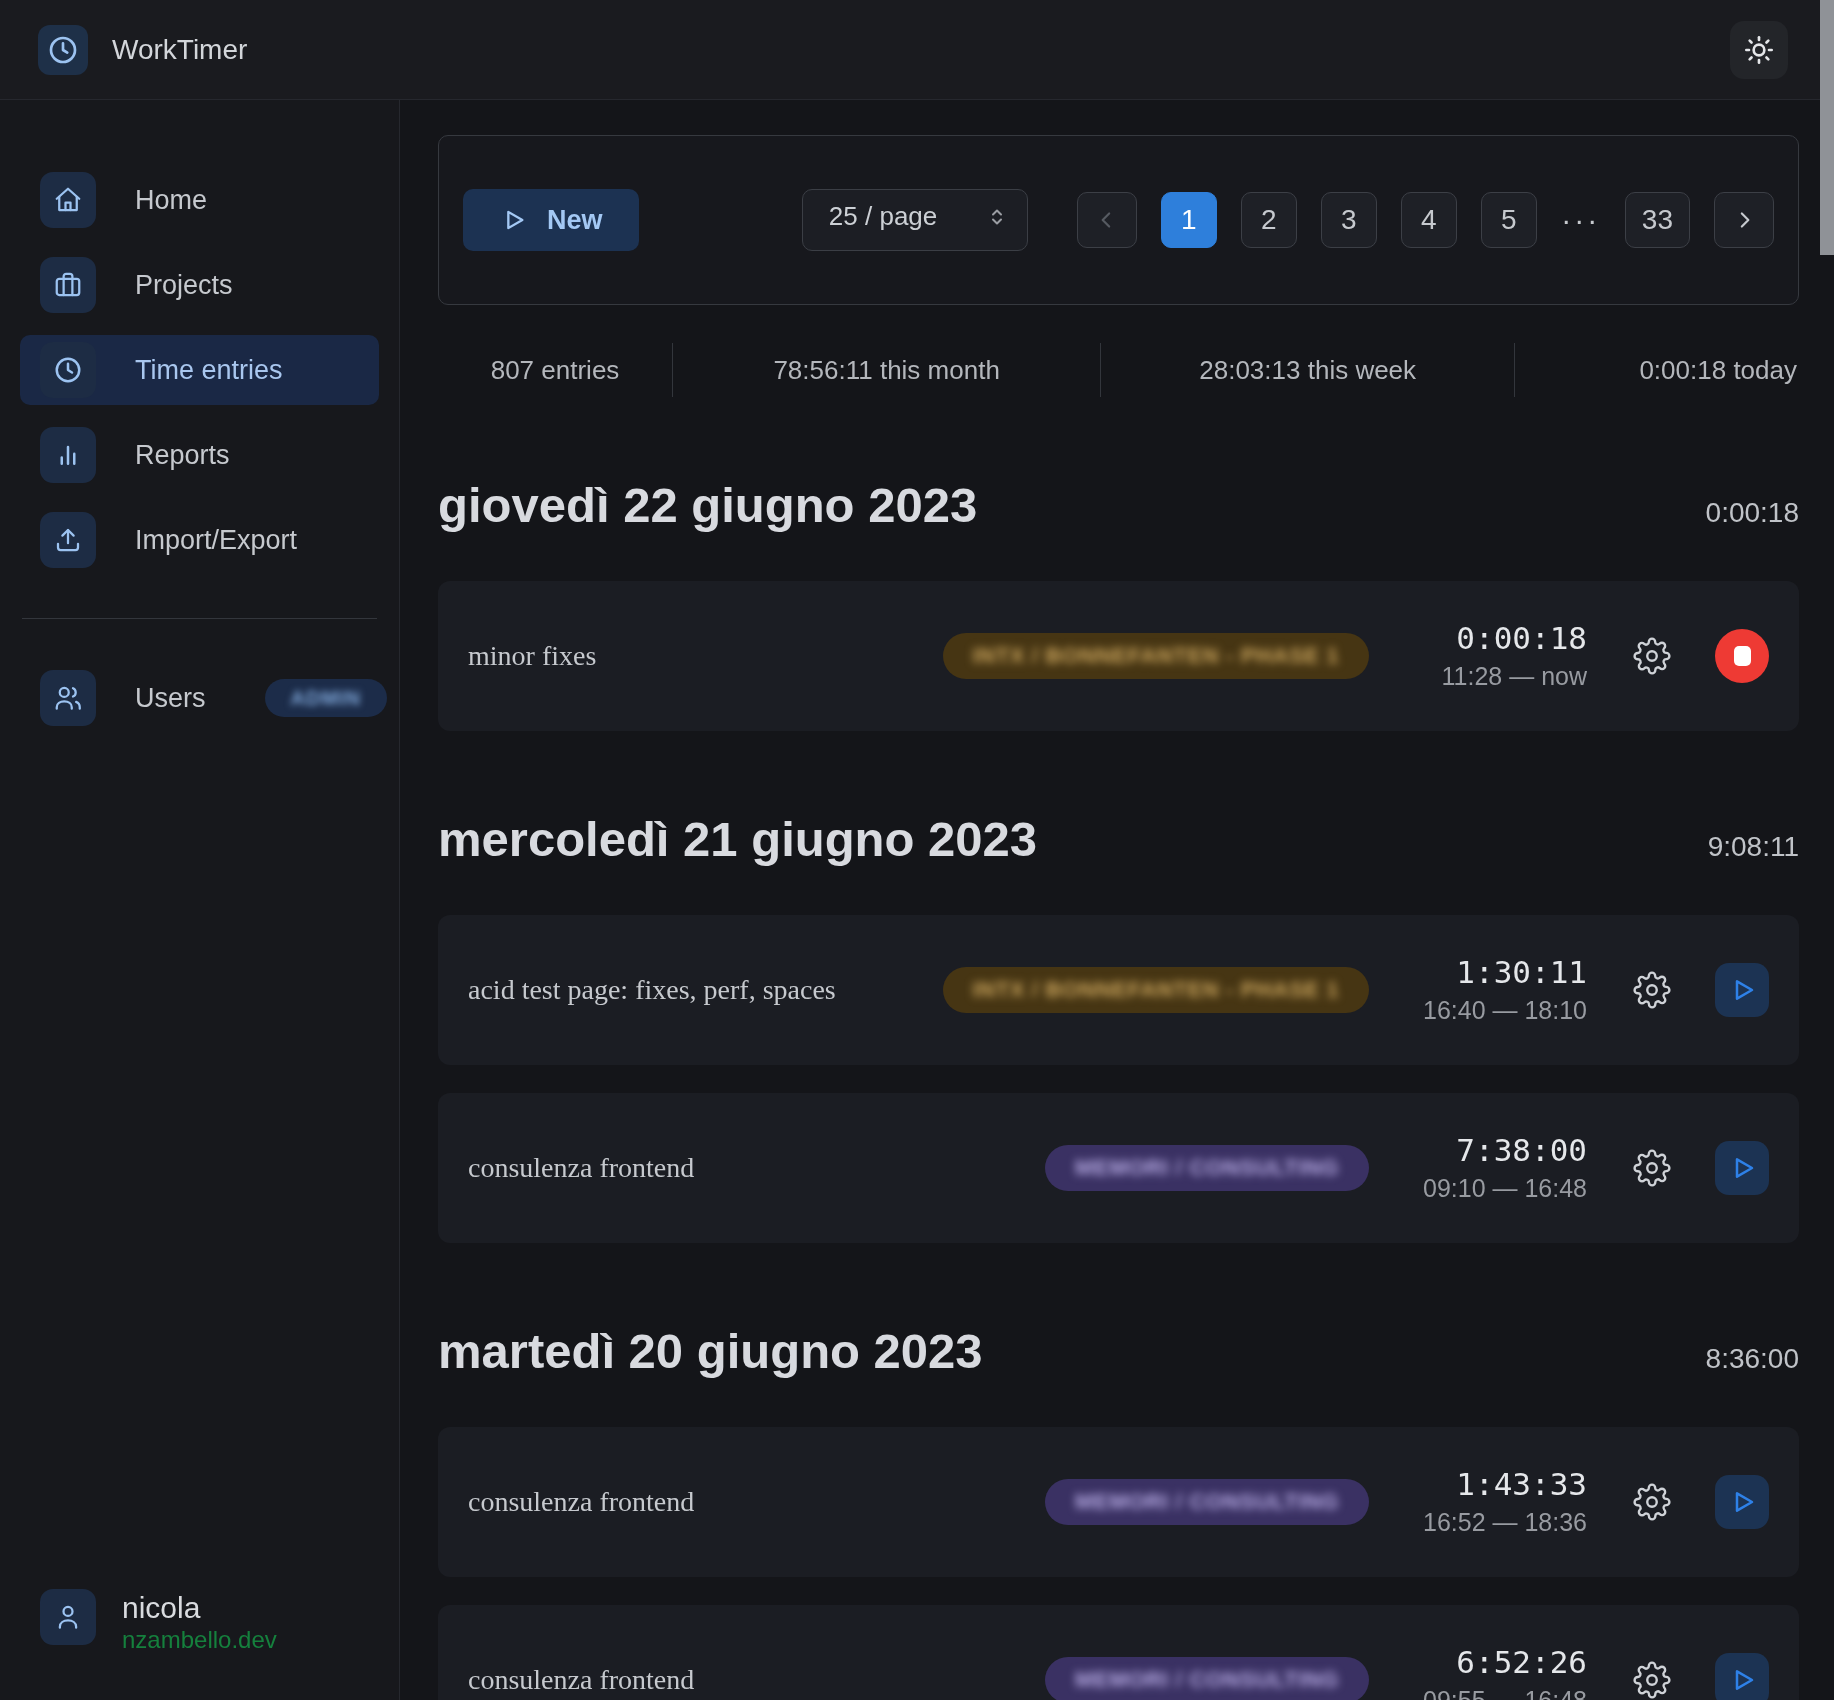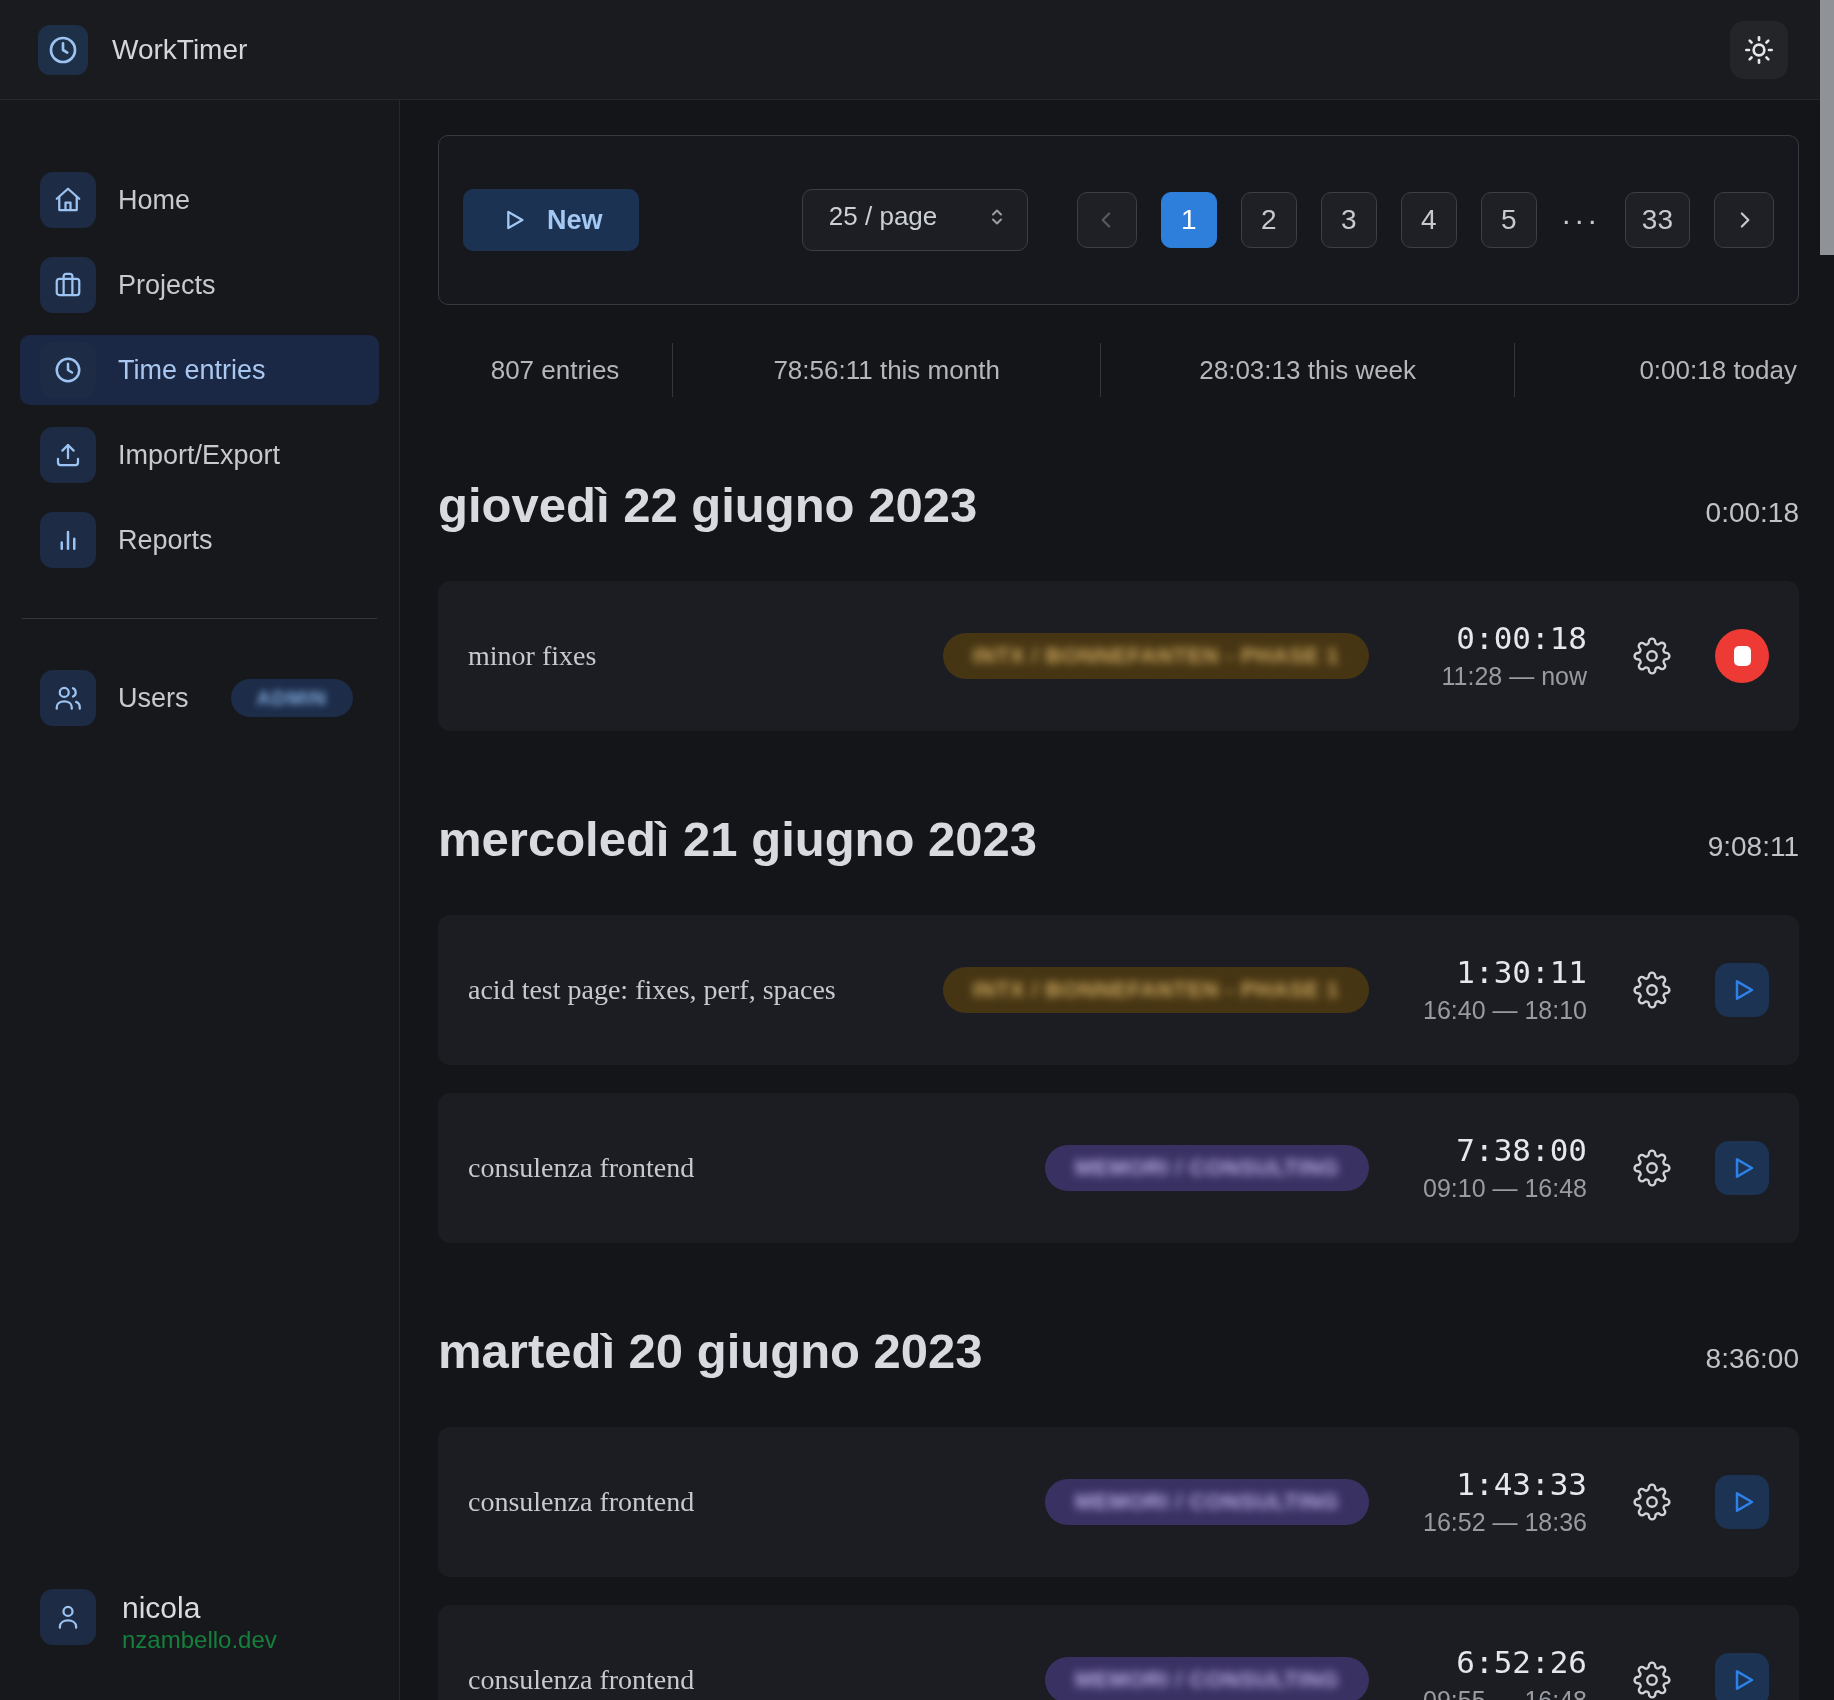--- a/index.html
+++ b/index.html
@@ -46,21 +46,21 @@
 
   
   aside {
     background:#17181c;
     border-right:1px solid #26282e;
     display:flex; flex-direction:column;
     overflow:hidden;
   }
   nav { padding-top:65px; }
   .nav-item {
-    display:flex; align-items:center; gap:22px;
+    display:flex; align-items:center; gap:39px;
     height:70px; margin:0 20px 15px; padding-left:20px;
     border-radius:10px; font-size:27px; color:#c6c9ce; cursor:pointer;
   }
   .nav-item.active { background:#1a2845; color:#a9c7ef; }
   .icon-box {
     width:56px; height:56px; border-radius:13px; flex:none;
     background:#1d2c44; color:#9cc3f1;
     display:flex; align-items:center; justify-content:center;
   }
   .icon-box svg { width:30px; height:30px; }
@@ -221,37 +221,37 @@
         <span class="icon-box">
           <svg viewBox="0 0 24 24" fill="none" stroke="currentColor" stroke-width="2" stroke-linecap="round" stroke-linejoin="round">
             <circle cx="12" cy="12" r="9"></circle>
             <path d="M12 7v5l3.2 2"></path>
           </svg>
         </span>
         <span>Time entries</span>
       </div>
       <div class="nav-item">
         <span class="icon-box">
+          <svg viewBox="0 0 24 24" fill="none" stroke="currentColor" stroke-width="2" stroke-linecap="round">
+            <path d="M7 19v-5"></path>
+            <path d="M12 19V5.5"></path>
+            <path d="M17 19v-8"></path>
+          </svg>
+        </span>
+        <span>Reports</span>
+      </div>
+      <div class="nav-item">
+        <span class="icon-box">
           <svg viewBox="0 0 24 24" fill="none" stroke="currentColor" stroke-width="1.8" stroke-linecap="round" stroke-linejoin="round">
             <path d="M4 15v3a2 2 0 0 0 2 2h12a2 2 0 0 0 2-2v-3"></path>
             <path d="M12 14.5V4"></path>
             <path d="M7.5 8.5 12 4l4.5 4.5"></path>
           </svg>
         </span>
         <span>Import/Export</span>
-      </div>
-      <div class="nav-item">
-        <span class="icon-box">
-          <svg viewBox="0 0 24 24" fill="none" stroke="currentColor" stroke-width="2" stroke-linecap="round">
-            <path d="M7 19v-5"></path>
-            <path d="M12 19V5.5"></path>
-            <path d="M17 19v-8"></path>
-          </svg>
-        </span>
-        <span>Reports</span>
       </div>
     </nav>
   <div class="side-divider"></div>
   <div class="nav-item">
     <span class="icon-box" id="users-icon">
         <svg viewBox="0 0 24 24" fill="none" stroke="currentColor" stroke-width="1.8" stroke-linecap="round" stroke-linejoin="round">
           <circle cx="9" cy="7.5" r="3.6"></circle>
           <path d="M3 20.5v-1.2c0-2.9 2.7-4.6 6-4.6s6 1.7 6 4.6v1.2"></path>
           <path d="M16 4.2a3.6 3.6 0 0 1 0 6.6"></path>
           <path d="M18.5 15.1c1.8.7 2.9 2.1 2.9 4.2v1.2"></path>

